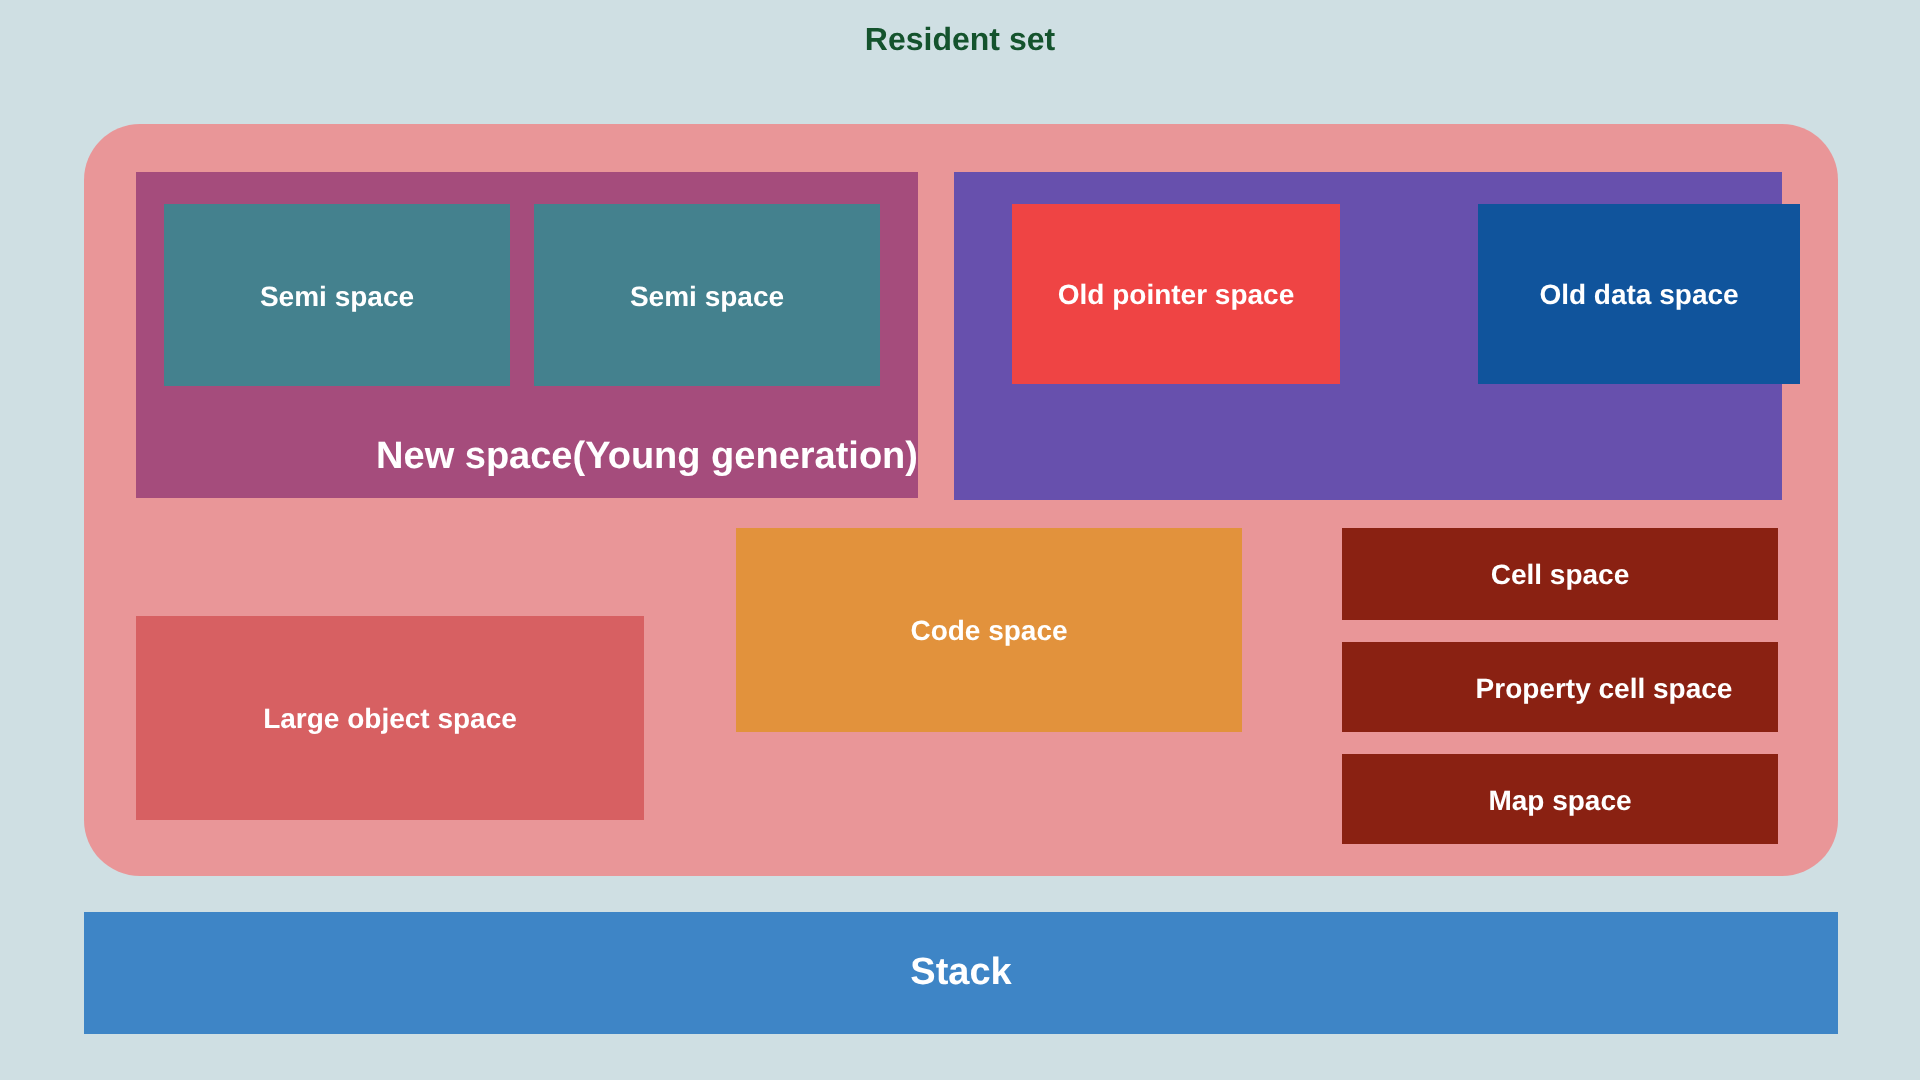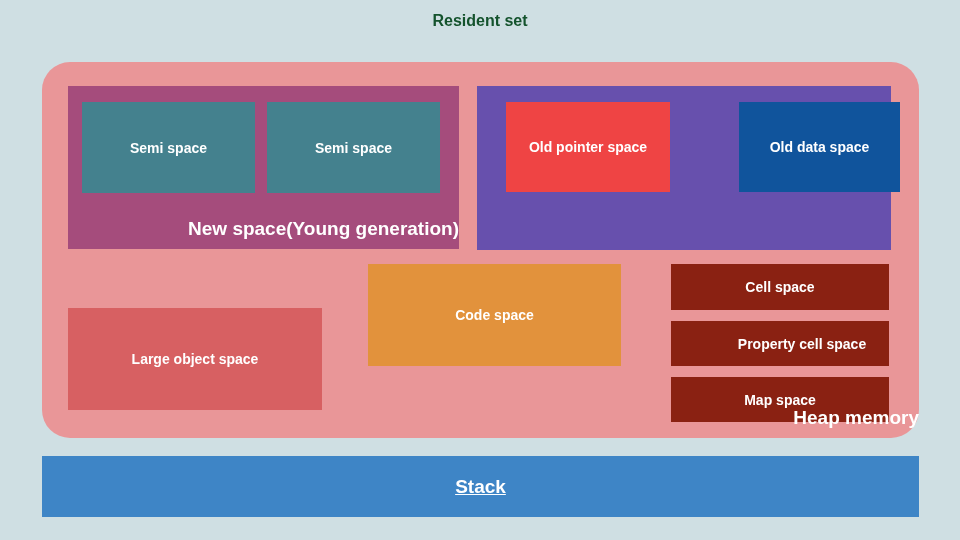--- a/index.html
+++ b/index.html
@@ -69,21 +69,20 @@
 
   
   .cell-space     { left: 629px; top: 202px; width: 218px; height: 46px; }
   .property-space { left: 629px; top: 259px; width: 218px; height: 45px; padding-left: 44px; }
   .map-space      { left: 629px; top: 315px; width: 218px; height: 45px; }
 
   
   .stack {
     left: 42px; top: 456px; width: 877px; height: 61px;
     font-size: 19px;
-    text-decoration: underline;
   }
 </style>
 </head>
 <body>
 
 <div class="canvas" style="background-color: rgb(207, 223, 227);">
 
   <div class="abs page-title" style="color: #14532d;">Resident set</div>
 
   <div class="box heap" style="background-color: rgb(233, 150, 152);">
@@ -102,18 +101,17 @@
     <div class="box large-object label-center" style="background-color: rgb(215, 96, 98);">Large object space</div>
 
     <div class="box cell-space label-center" style="background-color: rgb(138, 33, 18);">Cell space</div>
 
     <div class="box code-space label-center" style="background-color: rgb(226, 146, 60);">Code space</div>
 
     <div class="box property-space label-center" style="background-color: rgb(138, 33, 18);">Property cell space</div>
 
     <div class="box map-space label-center" style="background-color: rgb(138, 33, 18);">Map space</div>
 
-    <div class="section-label heap-label">Heap memory</div>
   </div>
 
   <div class="box stack label-center" style="background-color: rgb(62, 133, 198);">Stack</div>
 
 </div>
 
 </body></html>

